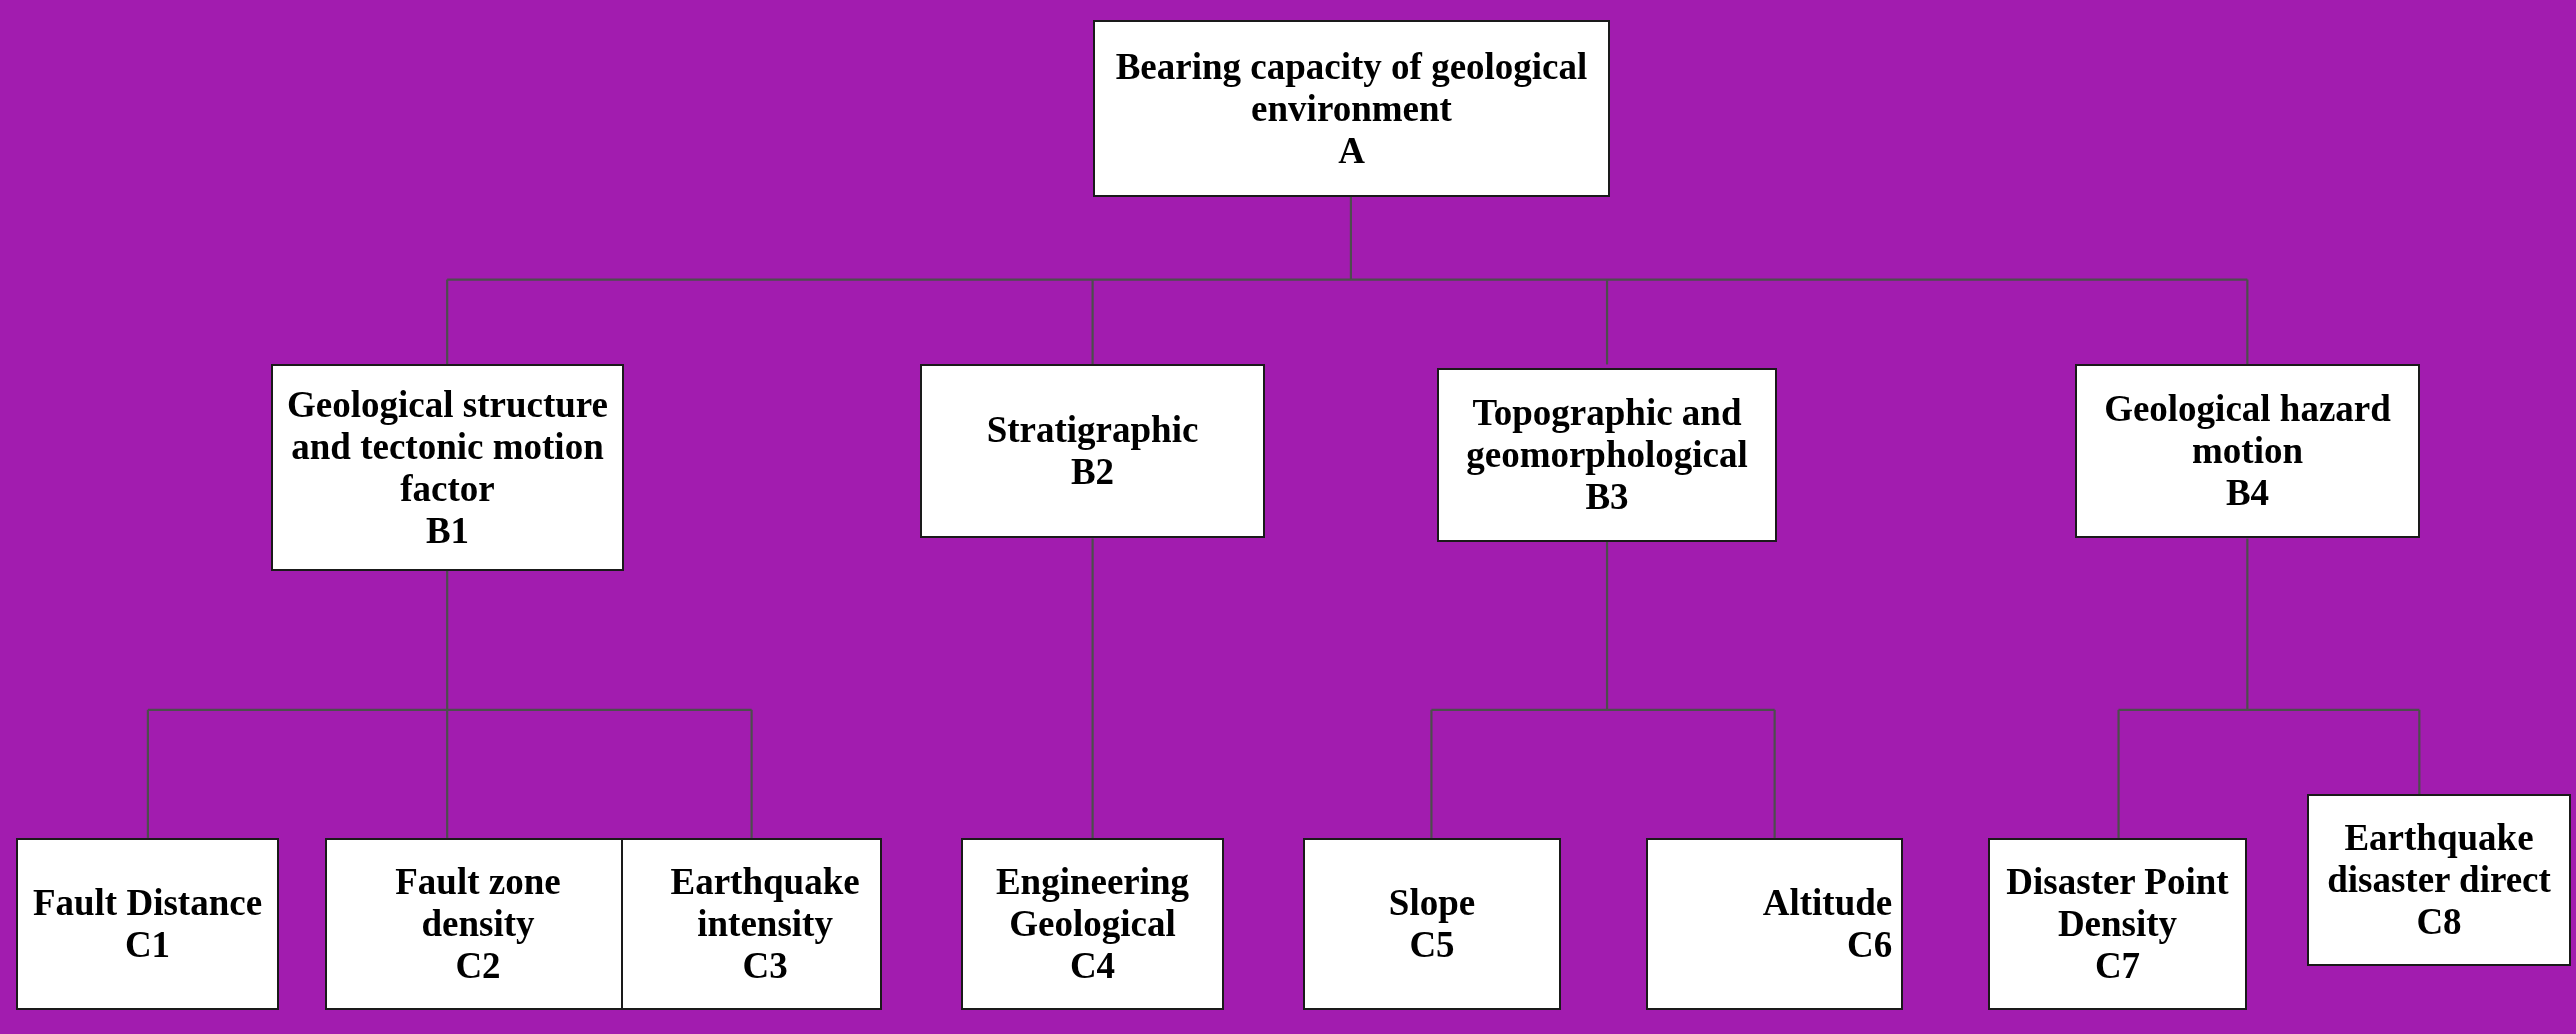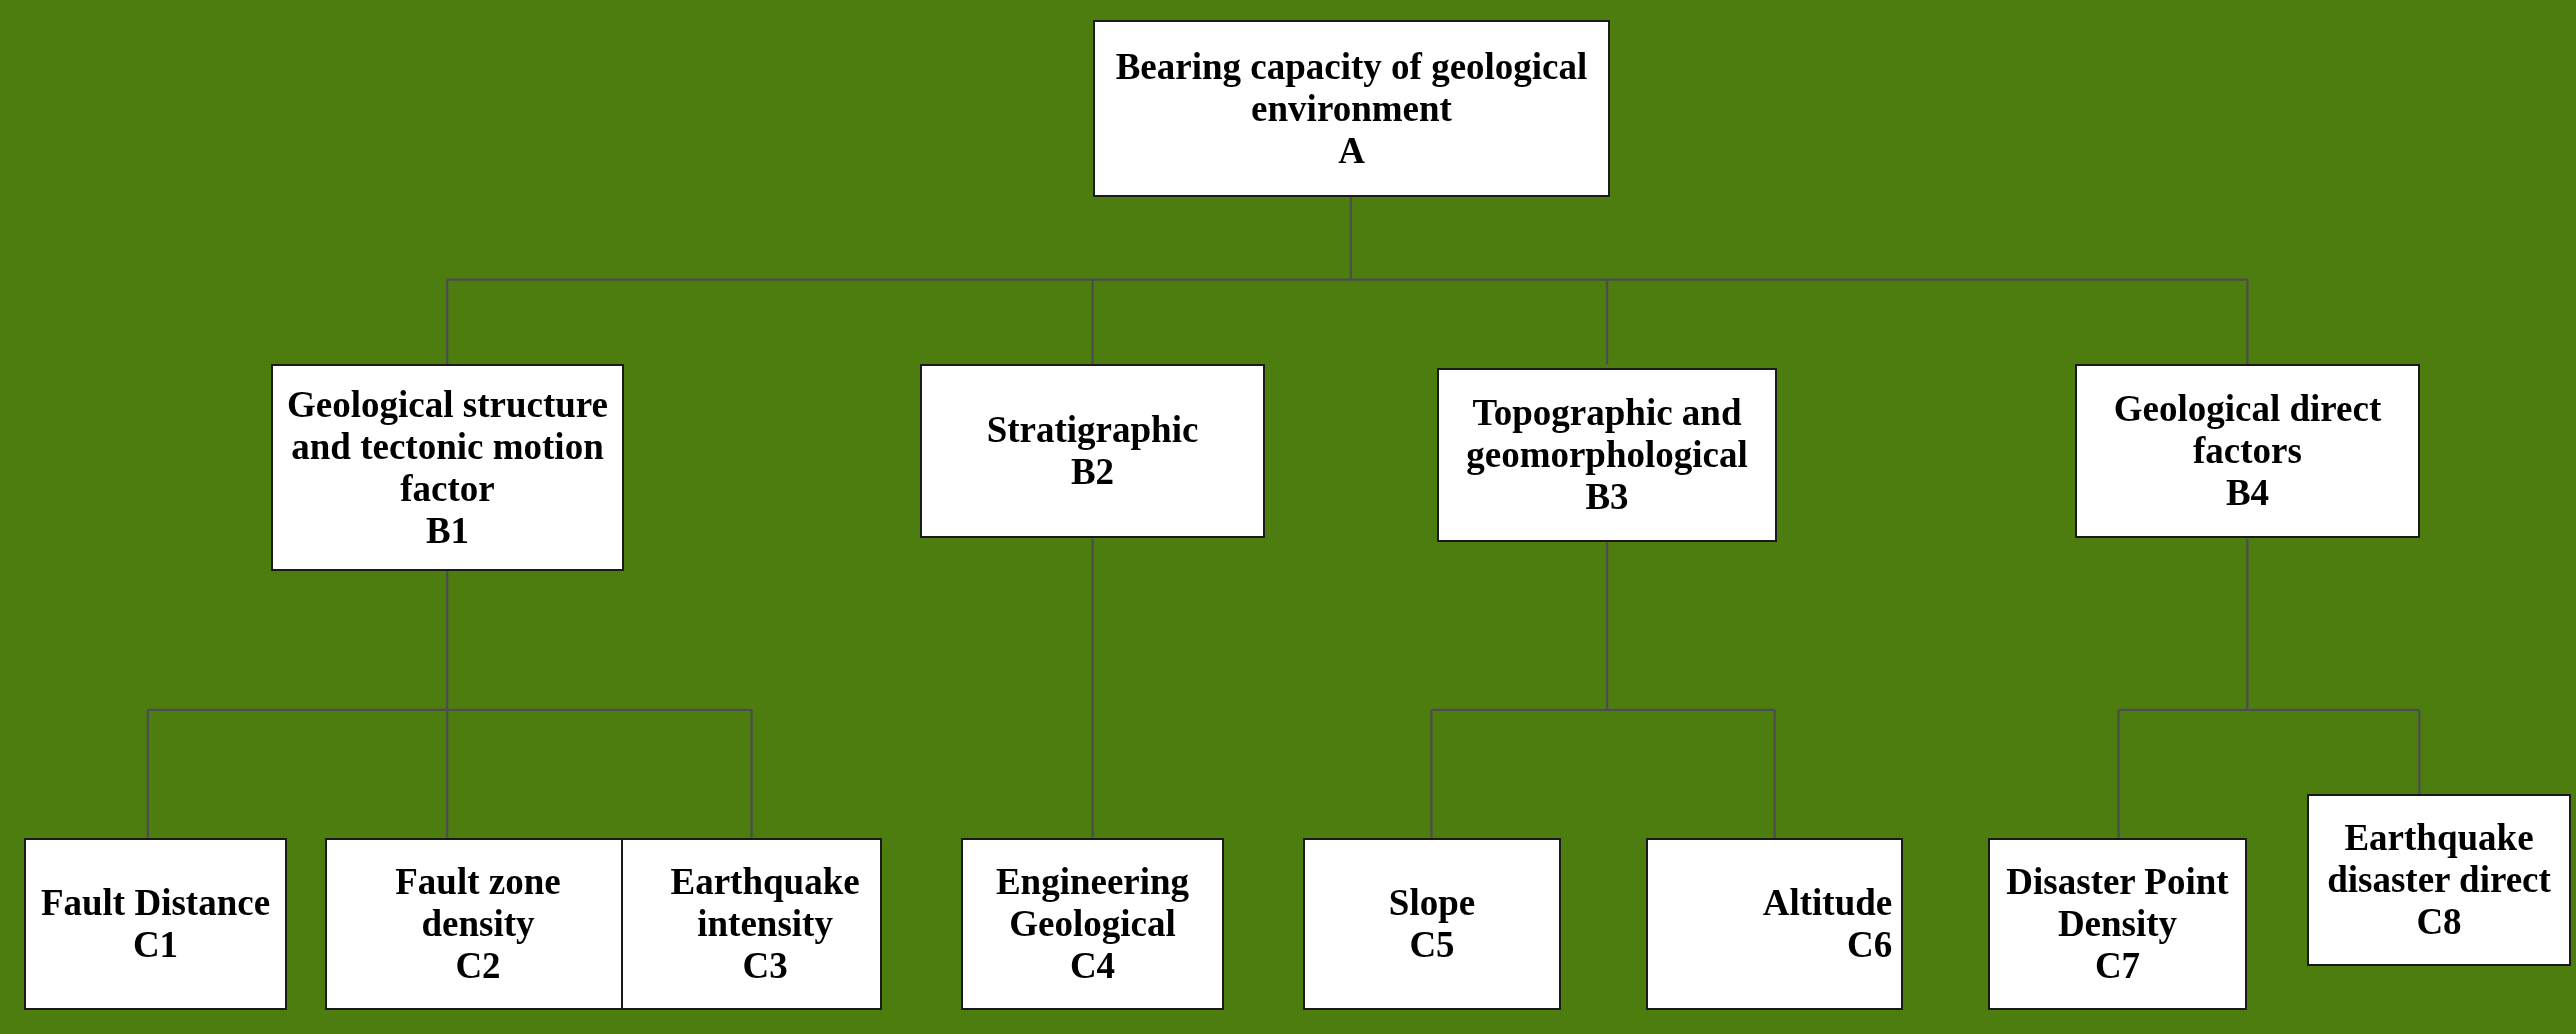--- a/index.html
+++ b/index.html
@@ -4,21 +4,21 @@
 <style>
   html, body {
     margin: 0;
     padding: 0;
     background: #ffffff;
   }
   .canvas {
     position: relative;
     width: 2576px;
     height: 1034px;
-    background: #4d7c0f;
+    background: #a21caf;
     font-family: "Liberation Serif", "DejaVu Serif", serif;
     overflow: hidden;
   }
   .connectors {
     position: absolute;
     left: 0;
     top: 0;
     width: 2576px;
     height: 1034px;
   }
@@ -45,21 +45,21 @@
   .node .label, .node .code { display: block; }
 
   
   .n-A  { left: 1093px; top: 20px;   width: 517px; height: 177px; }
   
   .n-B1 { left: 271px;  top: 364px;  width: 353px; height: 207px; }
   .n-B2 { left: 920px; top: 364px;  width: 345px; height: 174px; }
   .n-B3 { left: 1437px; top: 368px;  width: 340px; height: 174px; }
   .n-B4 { left: 2075px; top: 364px;  width: 345px; height: 174px; }
   
-  .n-C1 { left: 16px;   top: 838px; width: 263px; height: 172px; margin-left: 8px; }
+  .n-C1 { left: 16px;   top: 838px; width: 263px; height: 172px; }
   .n-C2 { left: 325px;  top: 838px; width: 306px; height: 172px; }
   .n-C3 { left: 621px;  top: 838px; width: 261px; height: 172px; padding-left: 36px; }
   .n-C4 { left: 961px; top: 838px; width: 263px; height: 172px; }
   .n-C5 { left: 1303px; top: 838px; width: 258px; height: 172px; }
   .n-C6 { left: 1646px; top: 838px; width: 257px; height: 172px; align-items: flex-end; }
   .n-C7 { left: 1988px; top: 838px; width: 259px; height: 172px; }
   .n-C8 { left: 2287px; top: 794px; width: 264px; height: 172px; margin-left: 20px; }
 </style>
 </head>
 <body>
@@ -105,21 +105,21 @@
   </div>
   <div class="node n-B2">
     <span class="label">Stratigraphic</span>
     <span class="code">B2</span>
   </div>
   <div class="node n-B3">
     <span class="label">Topographic and geomorphological</span>
     <span class="code">B3</span>
   </div>
   <div class="node n-B4">
-    <span class="label">Geological direct factors</span>
+    <span class="label">Geological hazard motion</span>
     <span class="code">B4</span>
   </div>
 
   <div class="node n-C1">
     <span class="label">Fault Distance</span>
     <span class="code">C1</span>
   </div>
   <div class="node n-C2">
     <span class="label">Fault zone density</span>
     <span class="code">C2</span>

